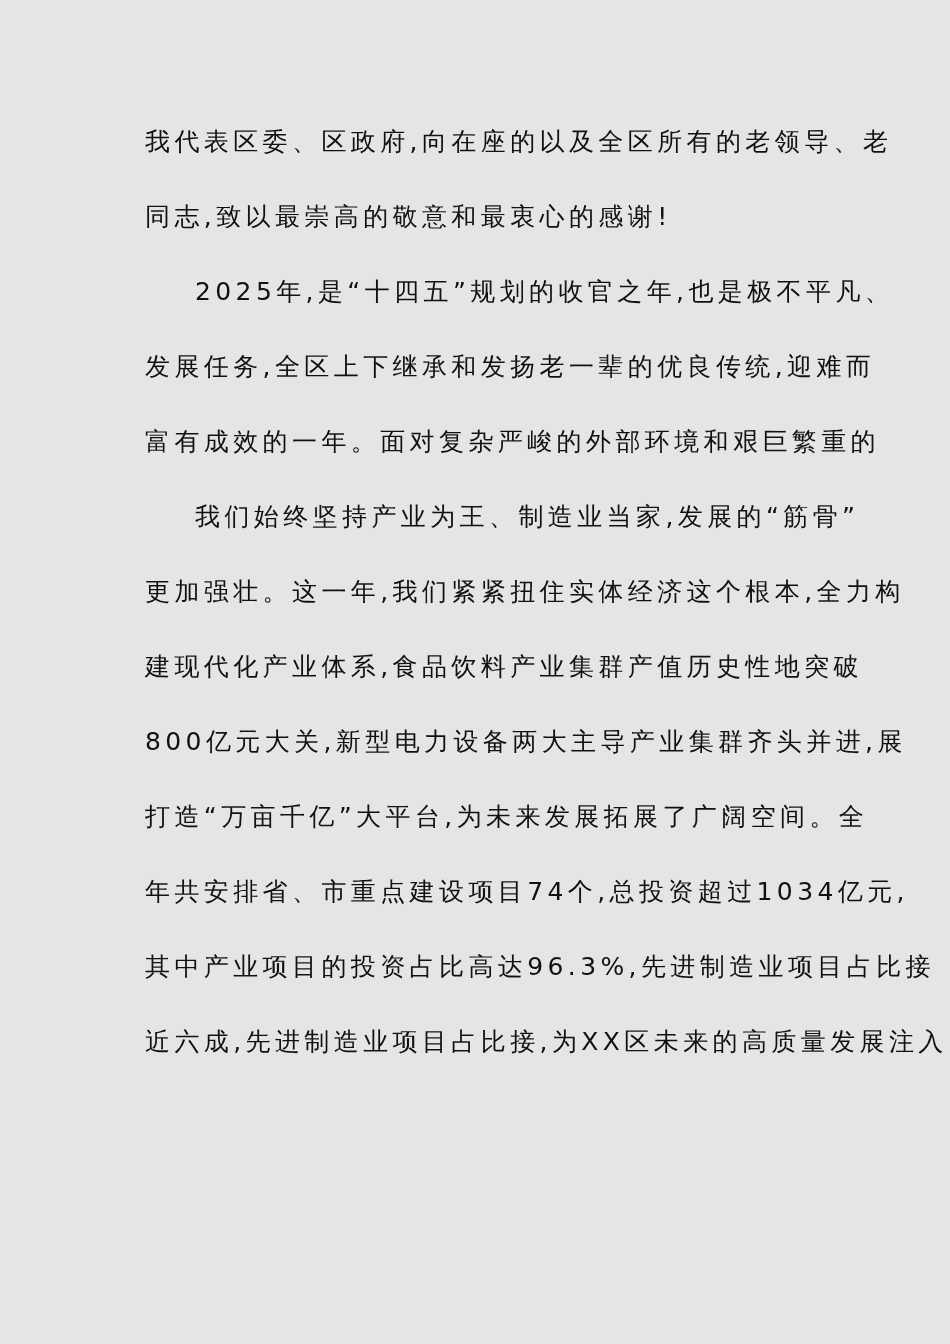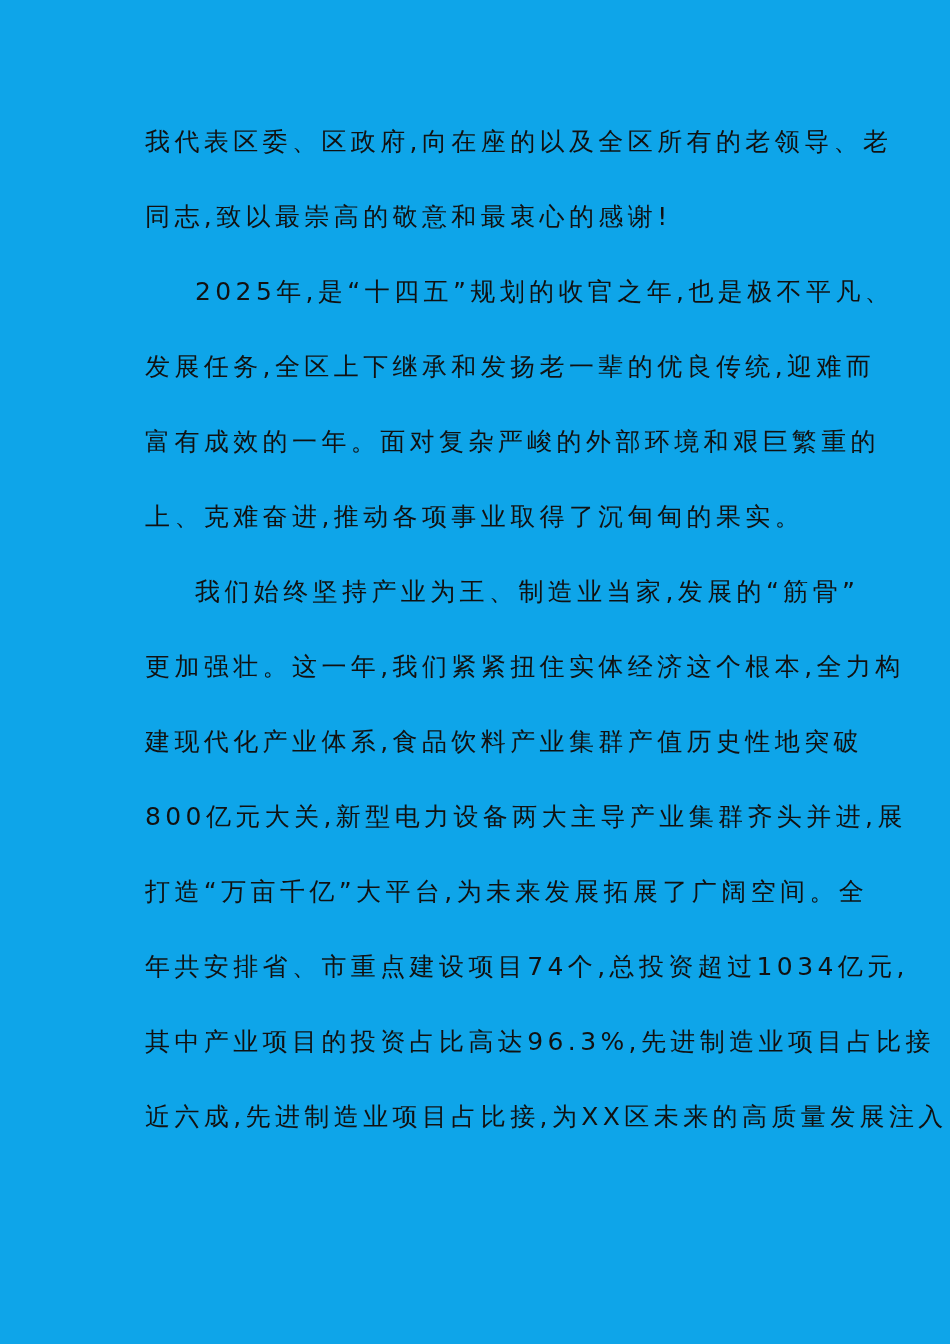--- a/index.html
+++ b/index.html
@@ -1,17 +1,17 @@
 <!DOCTYPE html>
 <html><head>
   <meta charset="utf-8">
   <style>
     html, body { margin: 0; padding: 0; background: #ffffff; }
     body { width: 950px; height: 1344px; position: relative; overflow: hidden; }
-    .page { position: absolute; left: 0; top: 0; width: 950px; height: 1344px; background: #0ea5e9; }
+    .page { position: absolute; left: 0; top: 0; width: 950px; height: 1344px; background: #e5e5e5; }
     .content { position: absolute; left: 145px; top: 122px; width: 662px; }
     .line {
       height: 75px;
       line-height: 40px;
       font-family: "DejaVu Sans", sans-serif;
       font-size: 25px;
       color: #111111;
       white-space: nowrap;
       letter-spacing: 4.4px;
       text-align: justify;
@@ -23,21 +23,20 @@
 </head>
 <body>
 
 <div class="page">
   <div class="content">
     <div class="line">我代表区委、区政府,向在座的以及全区所有的老领导、老</div>
     <div class="line last">同志,致以最崇高的敬意和最衷心的感谢!</div>
     <div class="line indent">2025年,是“十四五”规划的收官之年,也是极不平凡、</div>
     <div class="line">发展任务,全区上下继承和发扬老一辈的优良传统,迎难而</div>
     <div class="line">富有成效的一年。面对复杂严峻的外部环境和艰巨繁重的</div>
-    <div class="line last">上、克难奋进,推动各项事业取得了沉甸甸的果实。</div>
     <div class="line indent">我们始终坚持产业为王、制造业当家,发展的“筋骨”</div>
     <div class="line">更加强壮。这一年,我们紧紧扭住实体经济这个根本,全力构</div>
     <div class="line">建现代化产业体系,食品饮料产业集群产值历史性地突破</div>
     <div class="line">800亿元大关,新型电力设备两大主导产业集群齐头并进,展</div>
     <div class="line">打造“万亩千亿”大平台,为未来发展拓展了广阔空间。全</div>
     <div class="line">年共安排省、市重点建设项目74个,总投资超过1034亿元,</div>
     <div class="line">其中产业项目的投资占比高达96.3%,先进制造业项目占比接</div>
     <div class="line">近六成,先进制造业项目占比接,为XX区未来的高质量发展注入</div>
   </div>
 </div>

